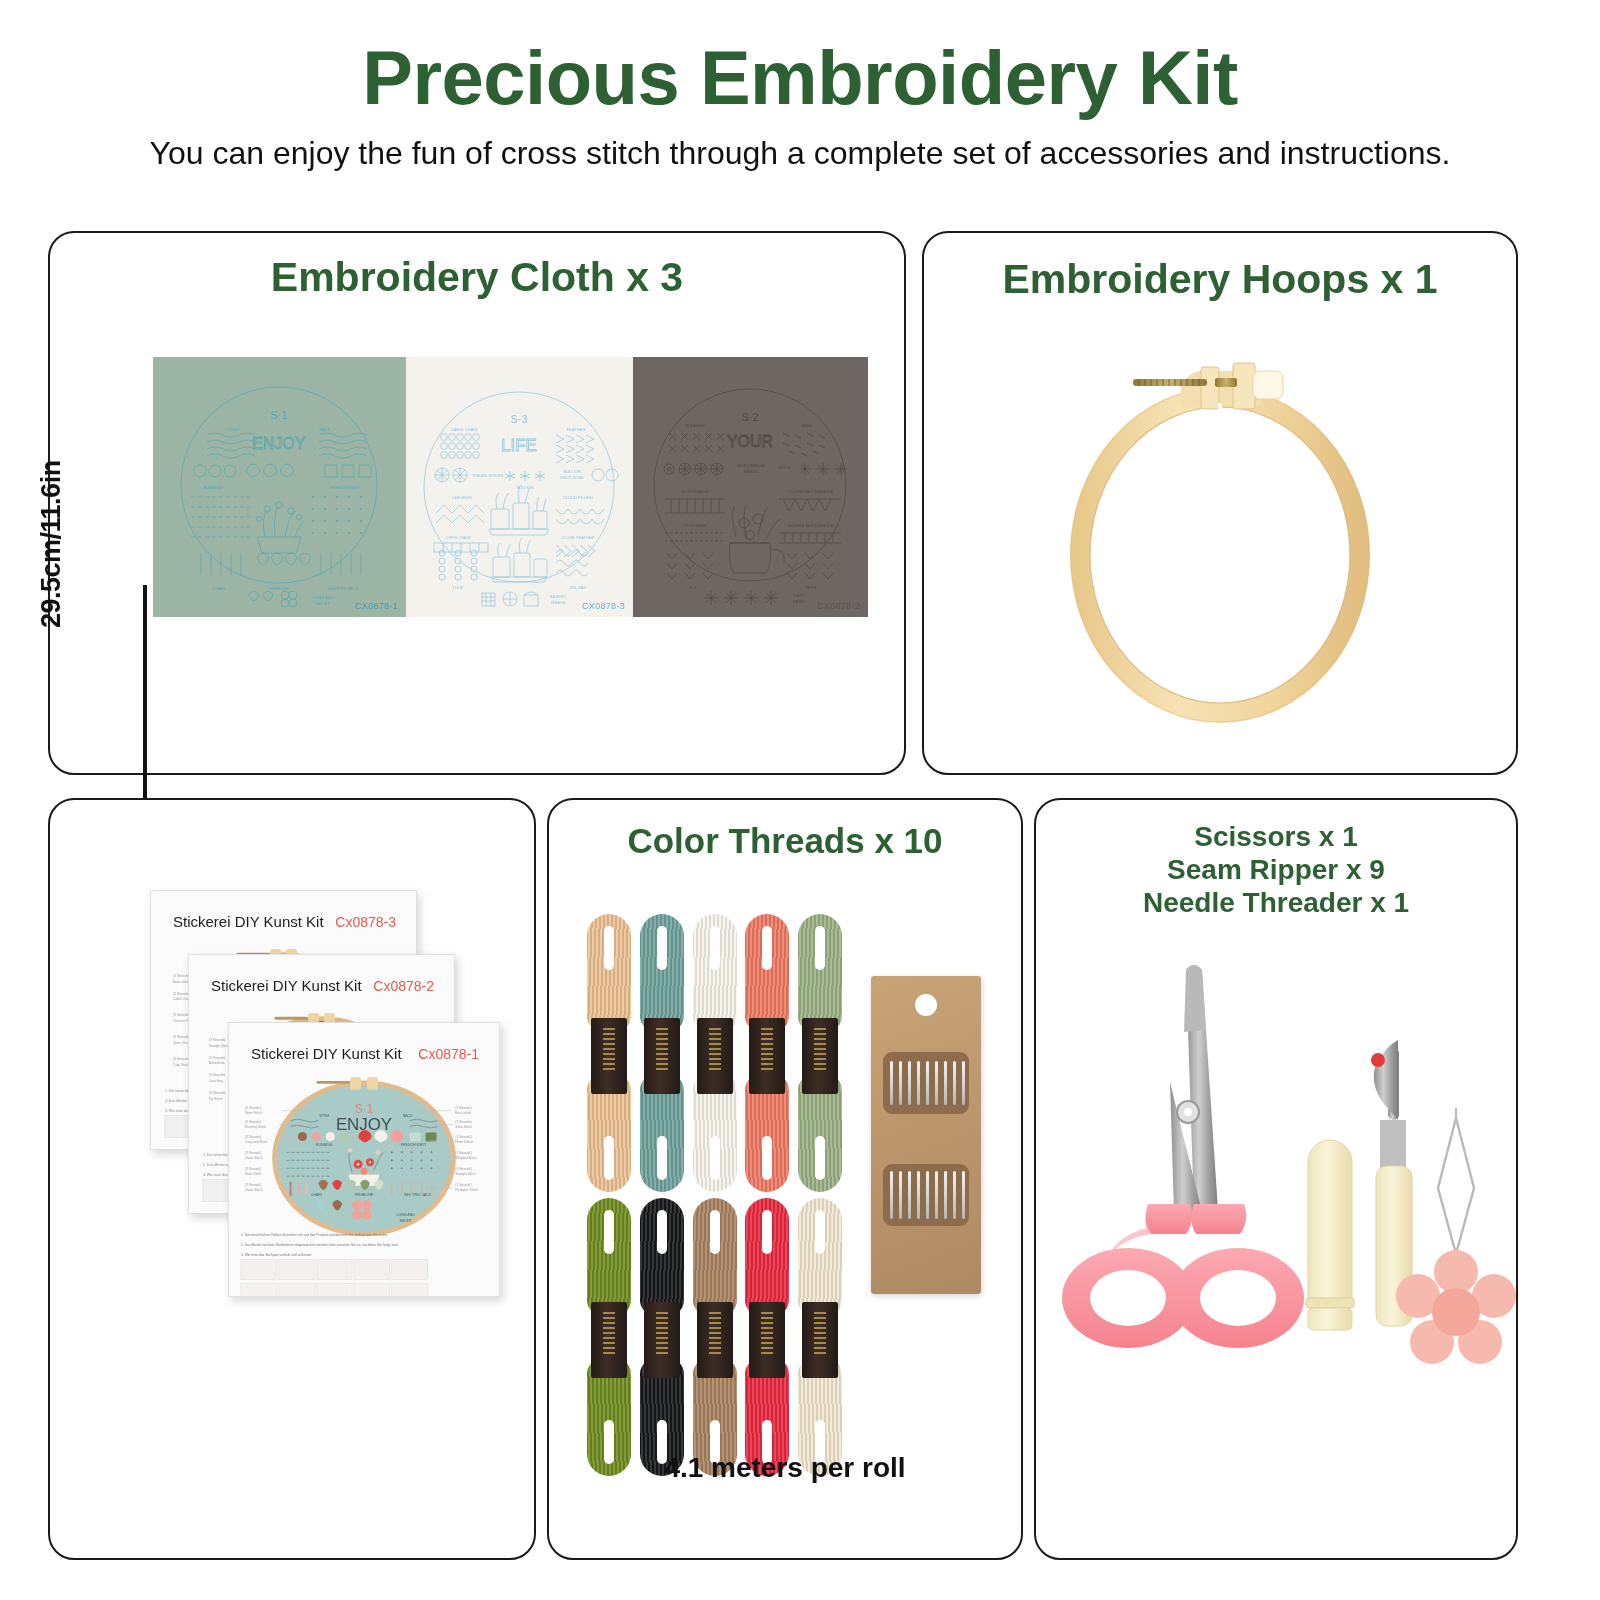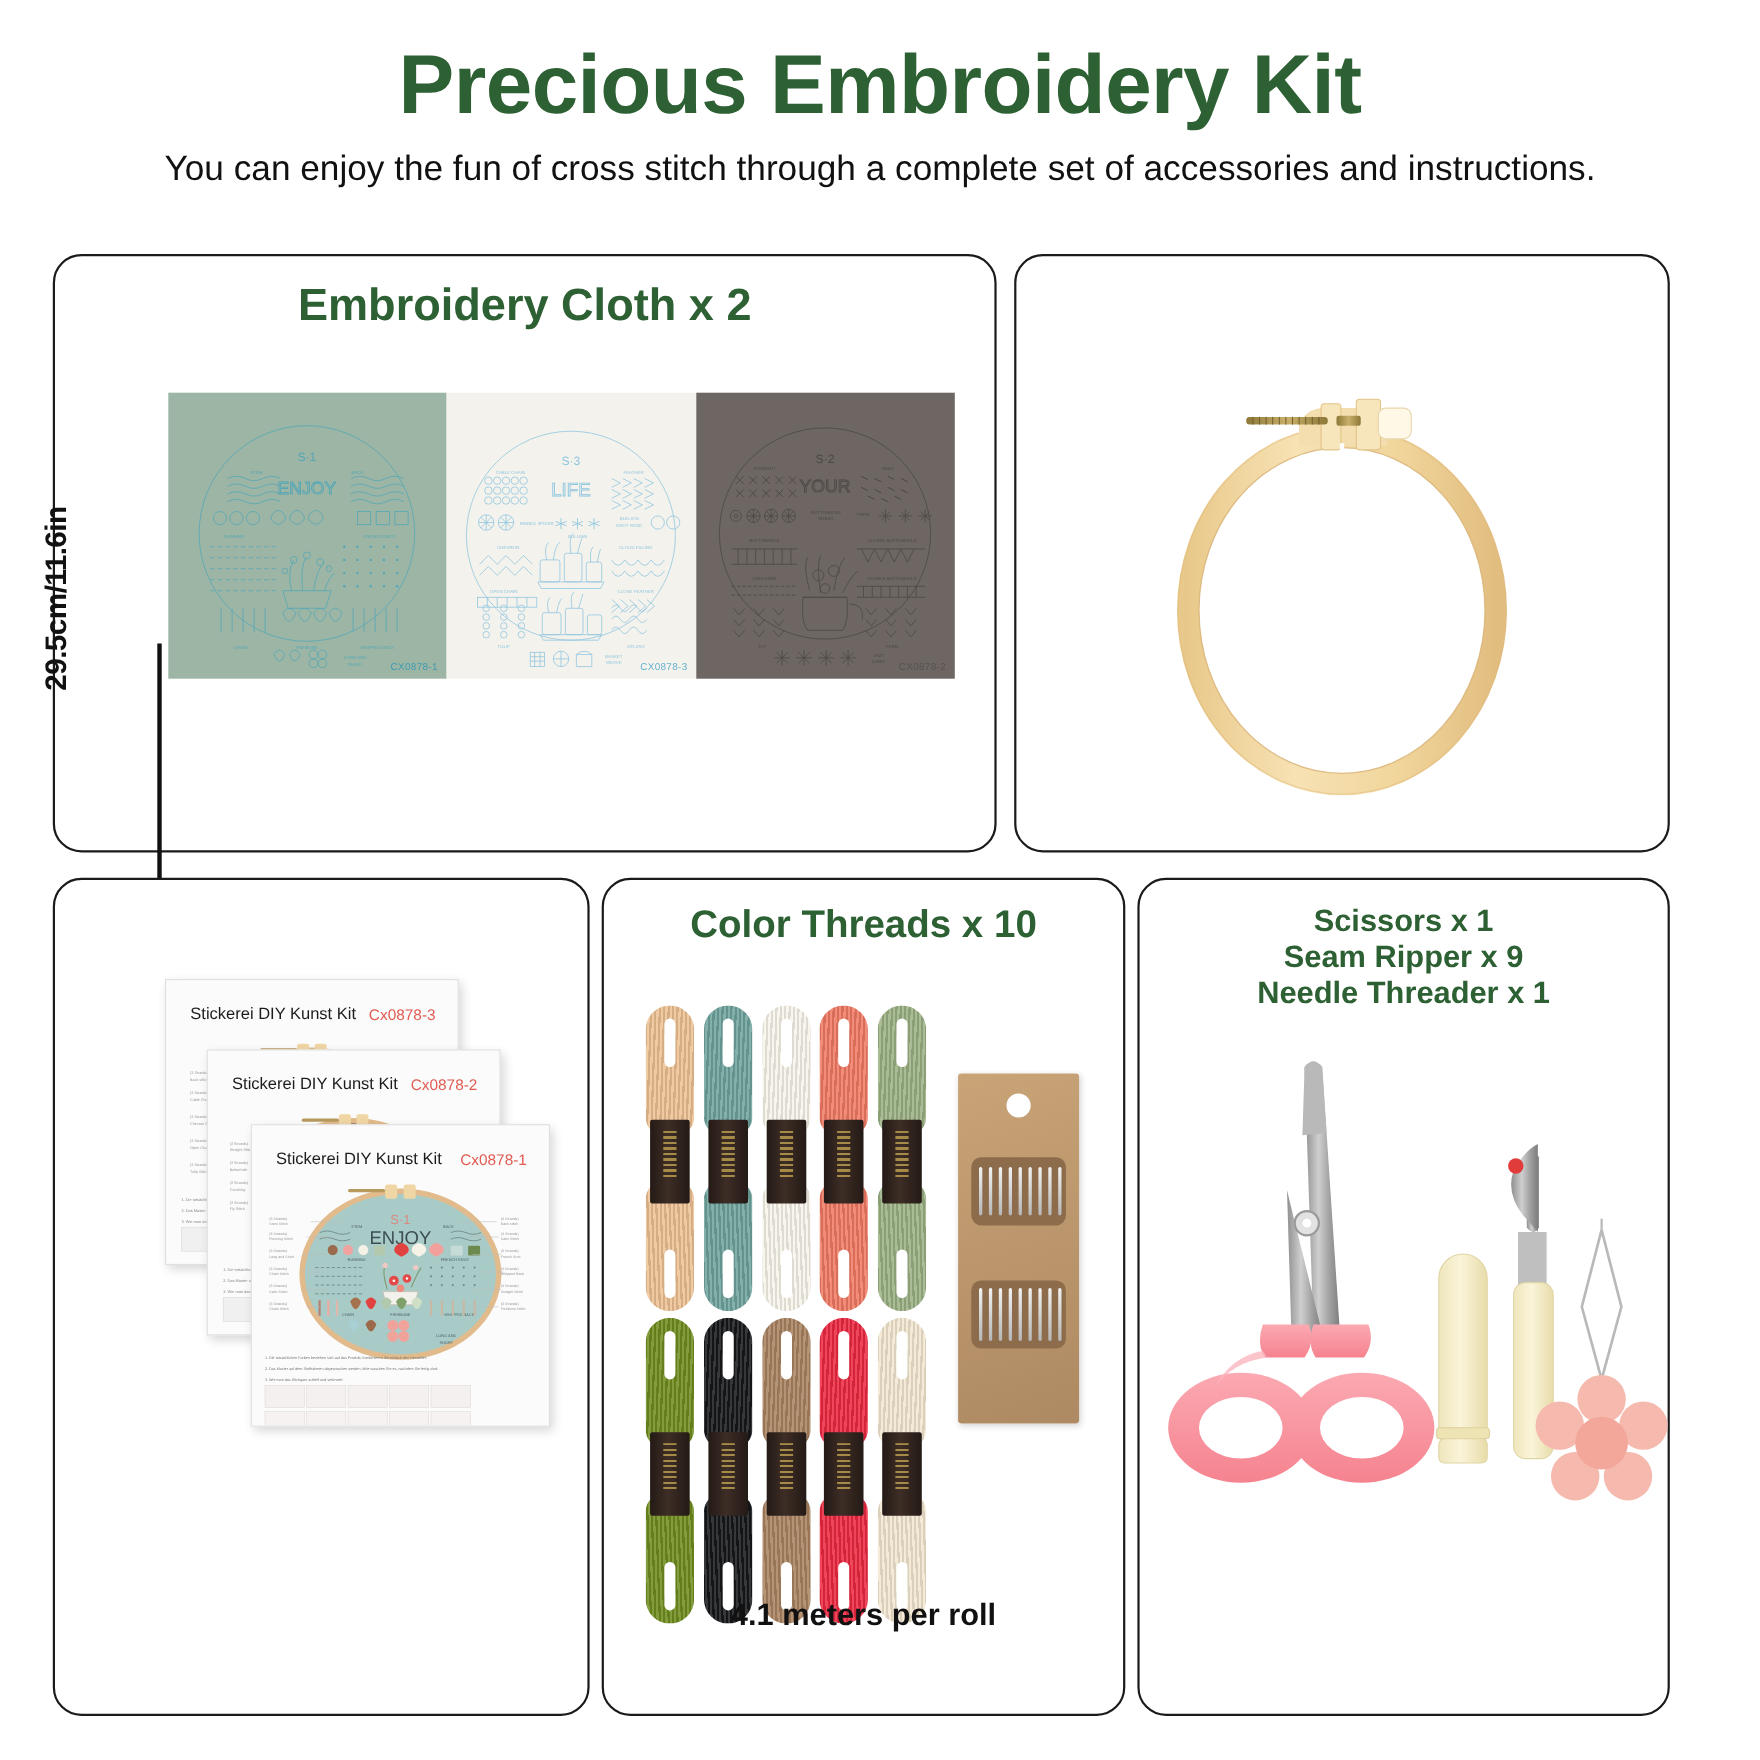--- a/index.html
+++ b/index.html
@@ -165,21 +165,21 @@
 </style>
 </head>
 <body>
 
 <div class="page">
 
   <div class="title">Precious Embroidery Kit</div>
   <div class="subtitle">You can enjoy the fun of cross stitch through a complete set of accessories and instructions.</div>
 
   <div class="panel" id="p-cloth">
-    <div class="panel-title">Embroidery Cloth x 2</div>
+    <div class="panel-title">Embroidery Cloth x 3</div>
 
     <div class="meas-v"></div>
     <div class="meas-v-label">29.5cm/11.6in</div>
 
     <div class="cloth-wrap">
 
       <div class="cloth c1">
         <svg class="stitch-svg" viewBox="0 0 253 260">
           <g stroke="#4ea6b8" fill="none" stroke-width="0.7" opacity="0.95">
             <circle cx="126" cy="128" r="98"></circle>
@@ -515,20 +515,21 @@
         </svg>
         <div class="cloth-code">CX0878-2</div>
       </div>
     </div>
 
     <div class="meas-h"></div>
     <div class="meas-h-label">29.5cm/11.6in</div>
   </div>
 
   <div class="panel" id="p-hoops">
+    <div class="panel-title">Embroidery Hoops x 1</div>
     <div class="hoop-holder">
       <svg width="330" height="420" viewBox="0 0 330 420">
         <defs>
           <linearGradient id="woodg" x1="0" y1="0" x2="1" y2="0">
             <stop offset="0%" stop-color="#e9c98b"></stop>
             <stop offset="35%" stop-color="#f7e2b4"></stop>
             <stop offset="70%" stop-color="#f0d49a"></stop>
             <stop offset="100%" stop-color="#e2bd80"></stop>
           </linearGradient>
           <linearGradient id="brassg" x1="0" y1="0" x2="1" y2="0">

